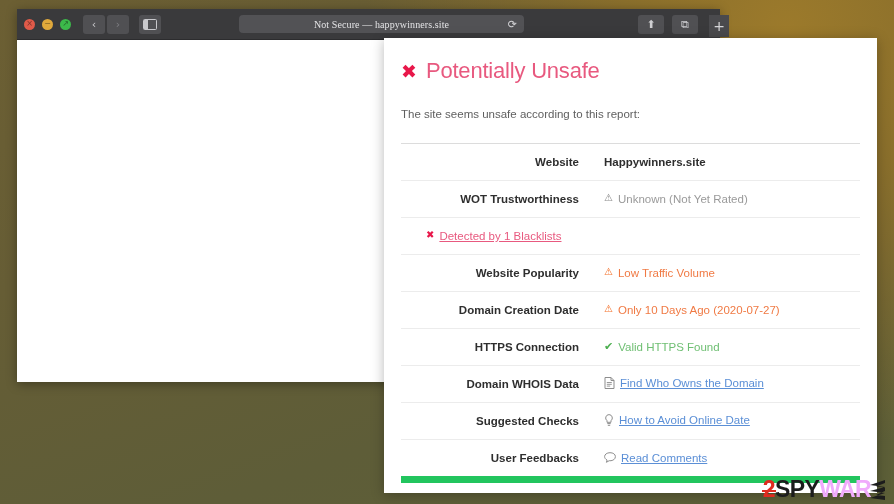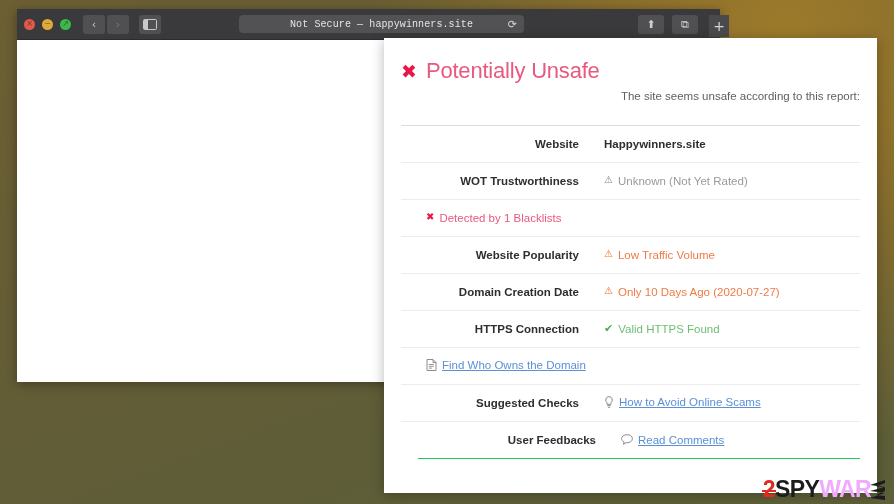--- a/index.html
+++ b/index.html
@@ -100,21 +100,21 @@
     background: #525255;
     border-radius: 4px;
     display: flex;
     align-items: center;
     justify-content: center;
   }
   #address-text {
     color: #e4e4e6;
     font-size: 10px;
     letter-spacing: 0.1px;
-    font-family: Liberation Mono, monospace;
+    font-family: Liberation Serif, serif;
   }
   #reload-icon {
     position: absolute;
     right: 7px;
     color: #cfcfd2;
     font-size: 11px;
     font-family: "DejaVu Sans", sans-serif;
   }
 
   .right-group {
@@ -175,38 +175,37 @@
     line-height: 1;
   }
   #heading-text {
     color: #e8597f;
     font-size: 22px;
     font-weight: normal;
     letter-spacing: -0.2px;
     font-family: "Liberation Sans", sans-serif;
   }
   #report-subtitle {
-    margin-top: 6px;
+    margin-top: 24px;
     color: #5f5f5f;
     font-size: 11.5px;
     font-family: "Liberation Sans", sans-serif;
-    text-align: right;
   }
 
   #report-table {
     margin-top: 23px;
     border-top: 1px solid #dcdcdc;
   }
   .report-row {
     display: flex;
     align-items: center;
     height: 36px;
     border-bottom: 1px solid #ececec;
   }
-  .report-row:last-child { border-bottom: 1px solid #22c55e; margin-left: 17px; }
+  .report-row:last-child { border-bottom: 7px solid #22c55e; }
   .row-label {
     width: 178px;
     flex: 0 0 178px;
     color: #2e2e2e;
     font-size: 11.5px;
     font-weight: bold;
     font-family: "Liberation Sans", sans-serif;
     text-align: right;
   }
   .row-value {
@@ -218,21 +217,21 @@
     padding-left: 25px;
   }
   .v-icon {
     font-size: 10px;
     line-height: 1;
     font-family: "DejaVu Sans", sans-serif;
     display: inline-block;
   }
   .v-plain  { color: #2e2e2e; font-weight: bold; }
   .v-muted  { color: #9a9a9a; }
-  .v-danger { color: #e8597f; }
+  .v-danger { color: #e8597f; text-decoration: underline; }
   .v-warn   { color: #f07a44; }
   .v-ok     { color: #6fbf73; }
   .v-link   { color: #5b8fd6; text-decoration: underline; }
   .i-muted  { color: #8d8d8d; }
   .i-danger { color: #e8174a; font-weight: bold; }
   .i-warn   { color: #f4742f; }
   .i-ok     { color: #4caf50; font-size: 11px; }
 
   
   #watermark {
@@ -342,37 +341,38 @@
         </div>
       </div>
       <div class="report-row">
         <div class="row-label">HTTPS Connection</div>
         <div class="row-value">
           <span class="v-icon i-ok">✔</span>
           <span class="v-ok">Valid HTTPS Found</span>
         </div>
       </div>
       <div class="report-row">
+        <div class="row-label">Domain WHOIS Data</div>
         <div class="row-value">
           <span class="v-icon"><svg width="11" height="12" viewBox="0 0 11 12">
               <path d="M1 0.5h6l3 3v8h-9z" fill="none" stroke="#8d8d8d" stroke-width="1"></path>
               <path d="M7 0.5v3h3" fill="none" stroke="#8d8d8d" stroke-width="1"></path>
               <path d="M2.8 5.5h5M2.8 7.3h5M2.8 9.1h3.4" stroke="#8d8d8d" stroke-width="0.9"></path>
             </svg></span>
           <span class="v-link">Find Who Owns the Domain</span>
         </div>
       </div>
       <div class="report-row">
         <div class="row-label">Suggested Checks</div>
         <div class="row-value">
           <span class="v-icon"><svg width="10" height="13" viewBox="0 0 10 13">
               <path d="M5 0.6a3.4 3.4 0 00-2 6.1v1.6h4V6.7A3.4 3.4 0 005 0.6z" fill="none" stroke="#8d8d8d" stroke-width="1"></path>
               <path d="M3.3 9.6h3.4M3.8 11.3h2.4" stroke="#8d8d8d" stroke-width="1"></path>
             </svg></span>
-          <span class="v-link">How to Avoid Online Scams</span>
+          <span class="v-link">How to Avoid Online Date</span>
         </div>
       </div>
       <div class="report-row">
         <div class="row-label">User Feedbacks</div>
         <div class="row-value">
           <span class="v-icon"><svg width="12" height="11" viewBox="0 0 12 11">
               <path d="M6 0.7C2.9 0.7 0.6 2.4 0.6 4.6c0 1.4 1 2.7 2.5 3.4L2.4 10.3l2.8-1.6c0.3 0 0.6 0.1 0.8 0.1 3.1 0 5.4-1.8 5.4-4.2S9.1 0.7 6 0.7z" fill="none" stroke="#8d8d8d" stroke-width="1"></path>
             </svg></span>
           <span class="v-link">Read Comments</span>
         </div>

